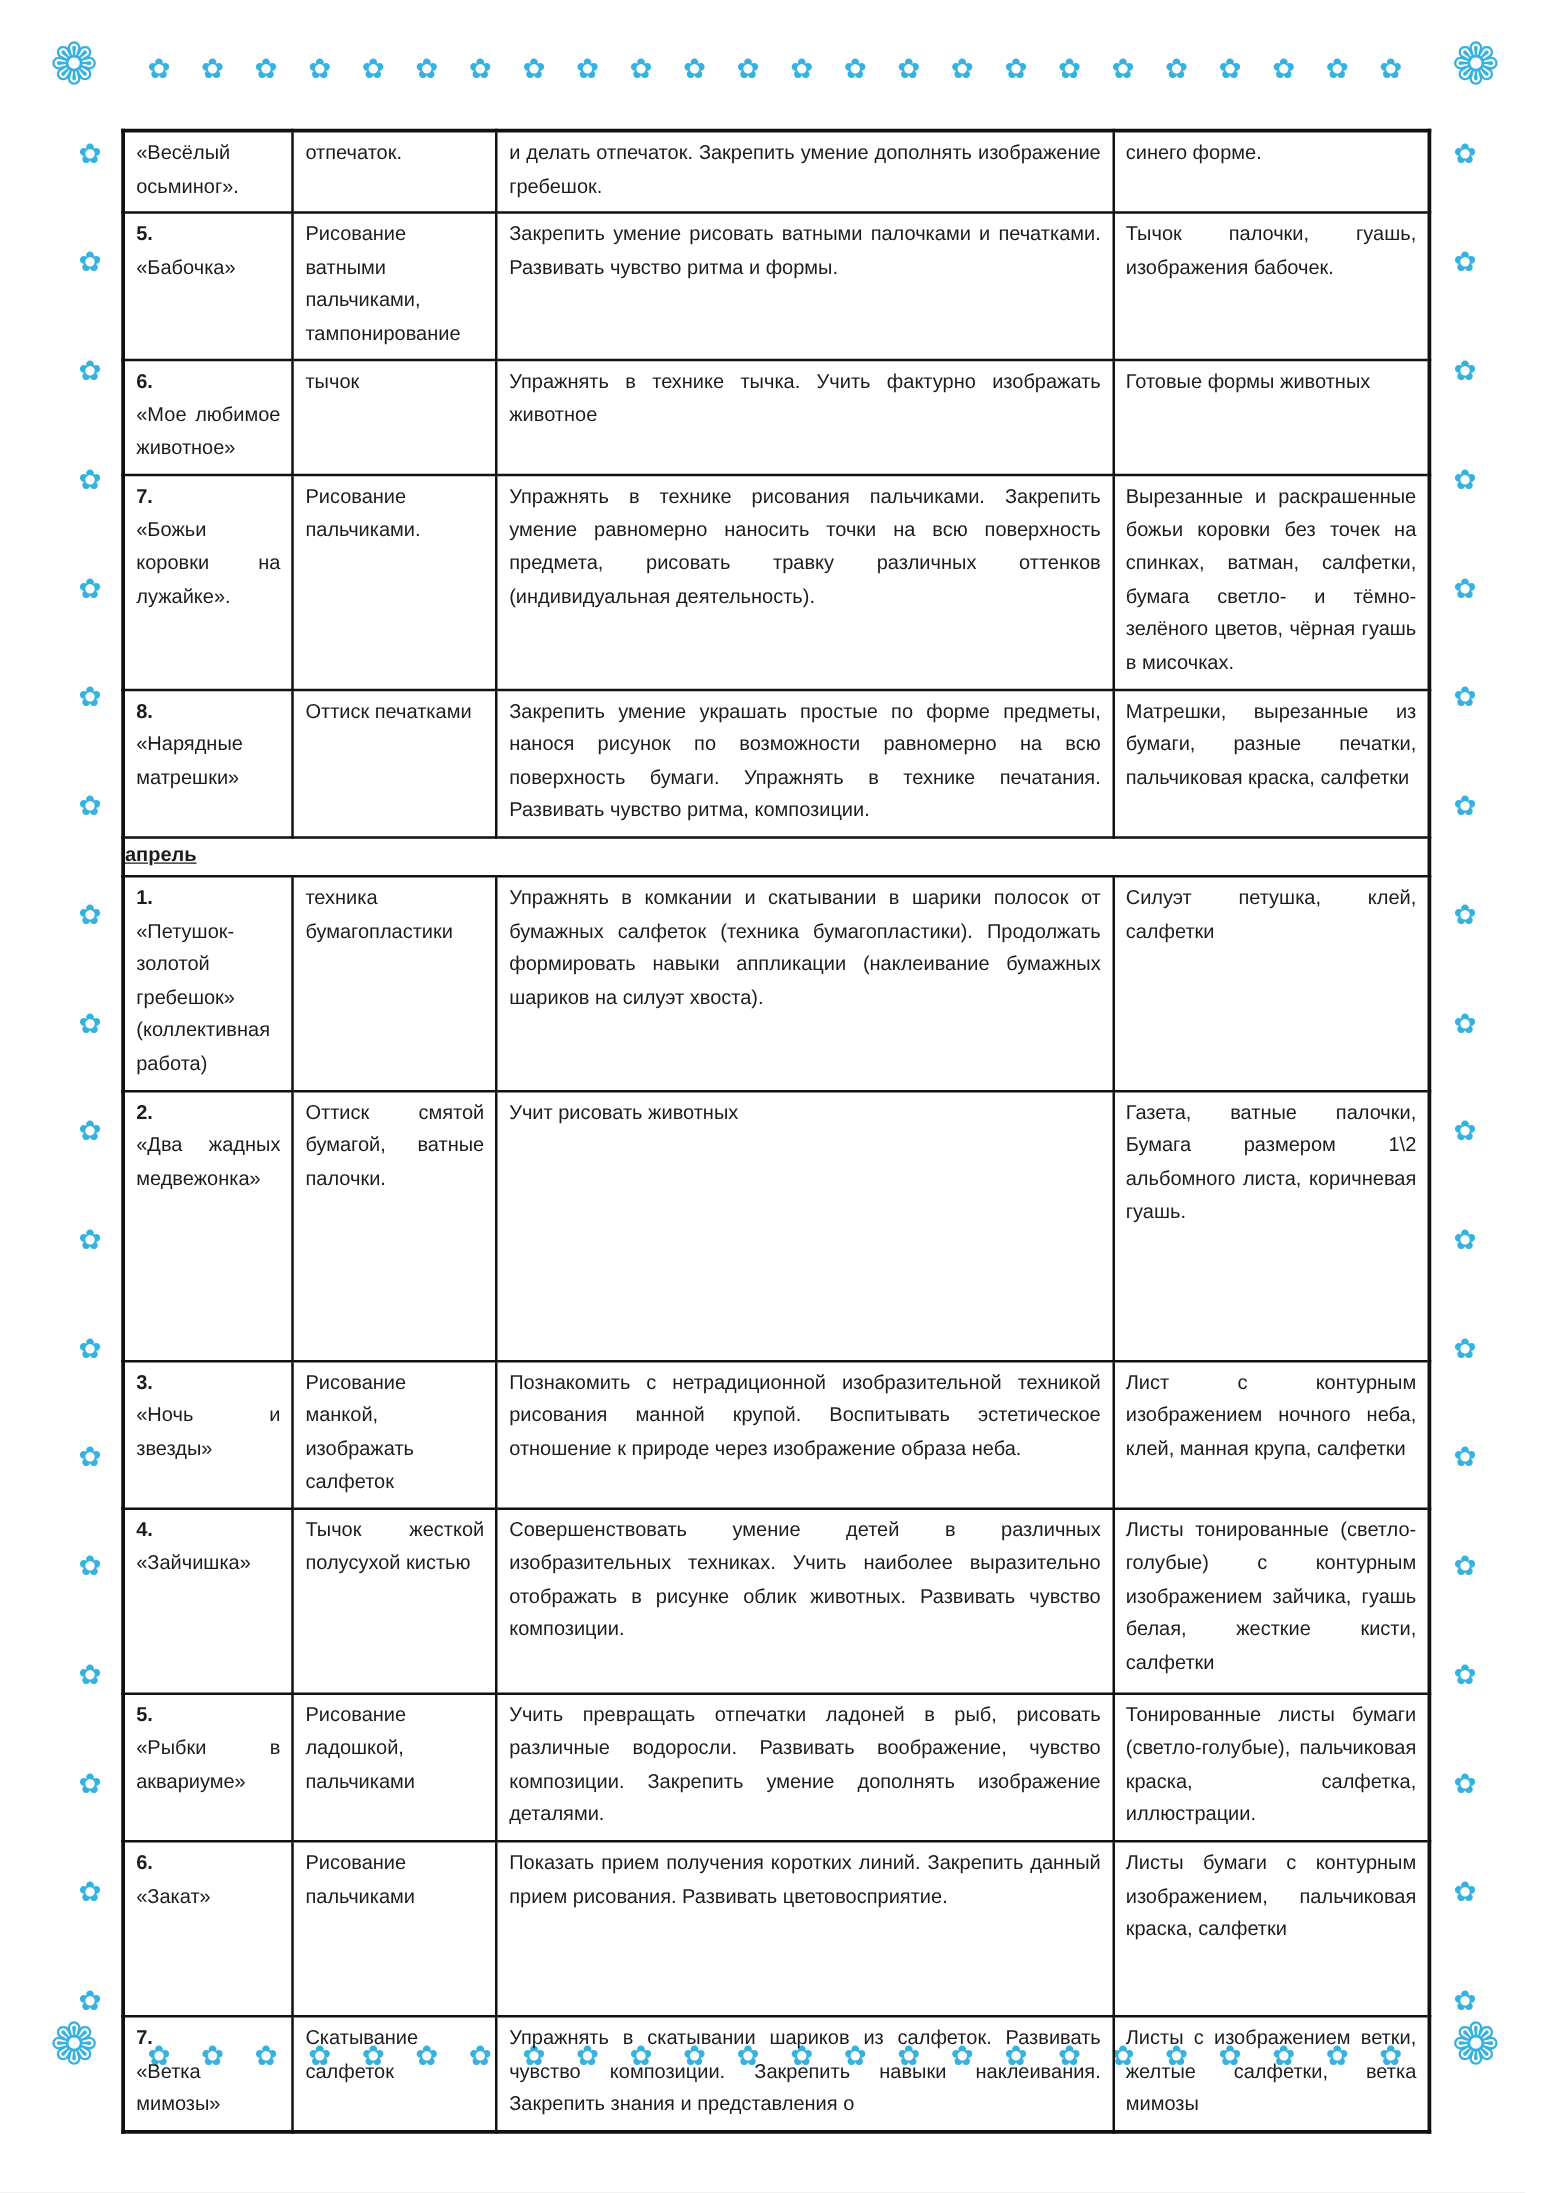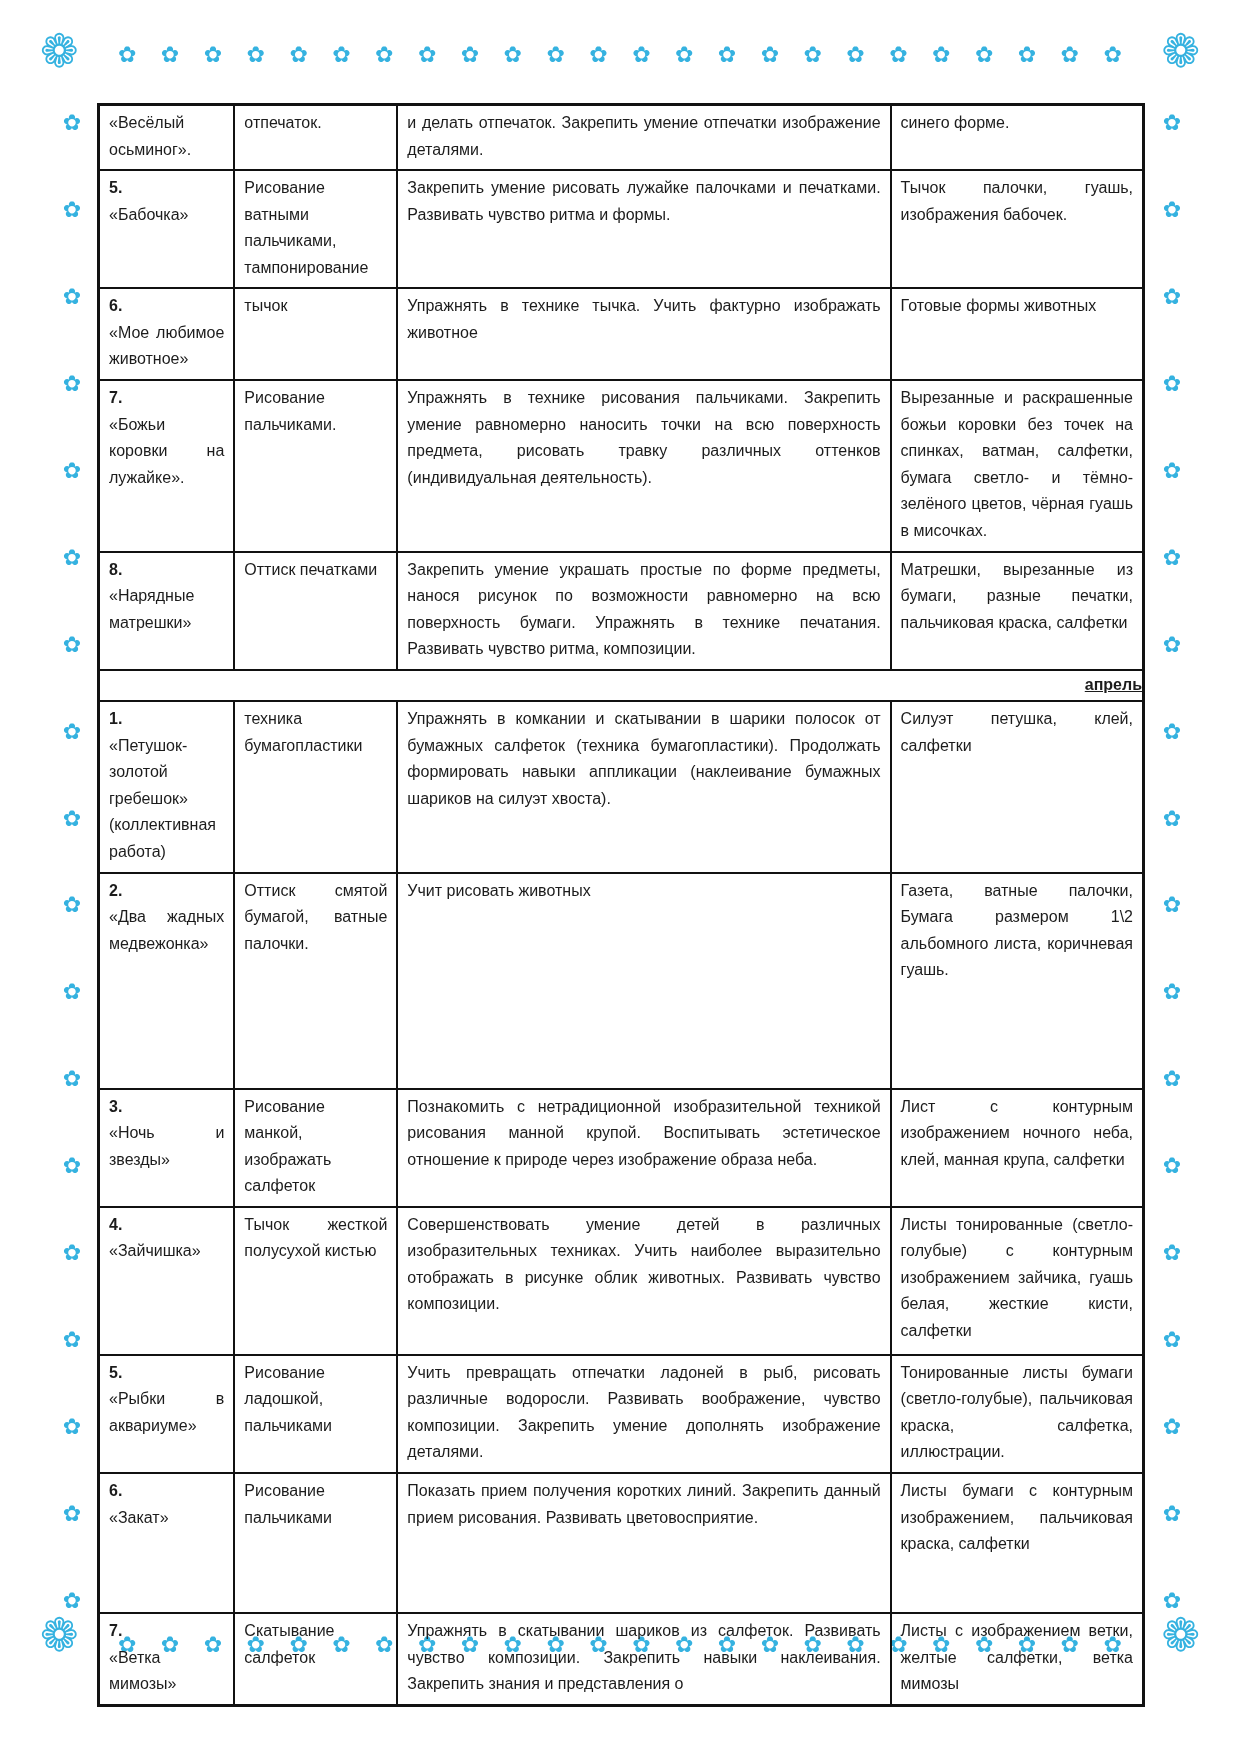--- a/index.html
+++ b/index.html
@@ -38,21 +38,21 @@
     text-align:justify;
     overflow-wrap:break-word;
     word-break:break-word;
   }
   table{border:3px solid #111;}
   col.c1{width:13.0%;}
   col.c2{width:15.6%;}
   col.c3{width:47.2%;}
   col.c4{width:24.2%;}
   .num{font-weight:bold;text-align:left;}
-  .month-cell{text-align:right;padding:1px 0 2px 0;}
+  .month-cell{text-align:left;padding:1px 0 2px 0;}
   .month-label{font-weight:bold;text-decoration:underline;}
 </style>
 </head>
 <body>
 
 <div class="page">
 
   <div class="ornament corner corner-tl" style="color: rgb(53, 178, 224);">❁</div>
   <div class="ornament corner corner-tr" style="color: rgb(53, 178, 224);">❁</div>
   <div class="ornament corner corner-bl" style="color: rgb(53, 178, 224);">❁</div>
@@ -157,30 +157,30 @@
           <col class="c2">
           <col class="c3">
           <col class="c4">
       </colgroup>
       <tbody>
           <tr style="height: 54px;">
             <td>
               <div>«Весёлый осьминог».</div>
             </td>
             <td>отпечаток.</td>
-            <td>и делать отпечаток. Закрепить умение отпечатки изображение деталями.</td>
+            <td>и делать отпечаток. Закрепить умение дополнять изображение гребешок.</td>
             <td>синего форме.</td>
           </tr>
           <tr style="height: 114px;">
             <td>
               <div class="num">5.</div>
               <div>«Бабочка»</div>
             </td>
             <td>Рисование ватными пальчиками, тампонирование</td>
-            <td>Закрепить умение рисовать лужайке палочками и печатками. Развивать чувство ритма и формы.</td>
+            <td>Закрепить умение рисовать ватными палочками и печатками. Развивать чувство ритма и формы.</td>
             <td>Тычок палочки, гуашь, изображения бабочек.</td>
           </tr>
           <tr style="height: 92px;">
             <td>
               <div class="num">6.</div>
               <div>«Мое любимое животное»</div>
             </td>
             <td>тычок</td>
             <td>Упражнять в технике тычка. Учить фактурно изображать животное</td>
             <td>Готовые формы животных</td>

